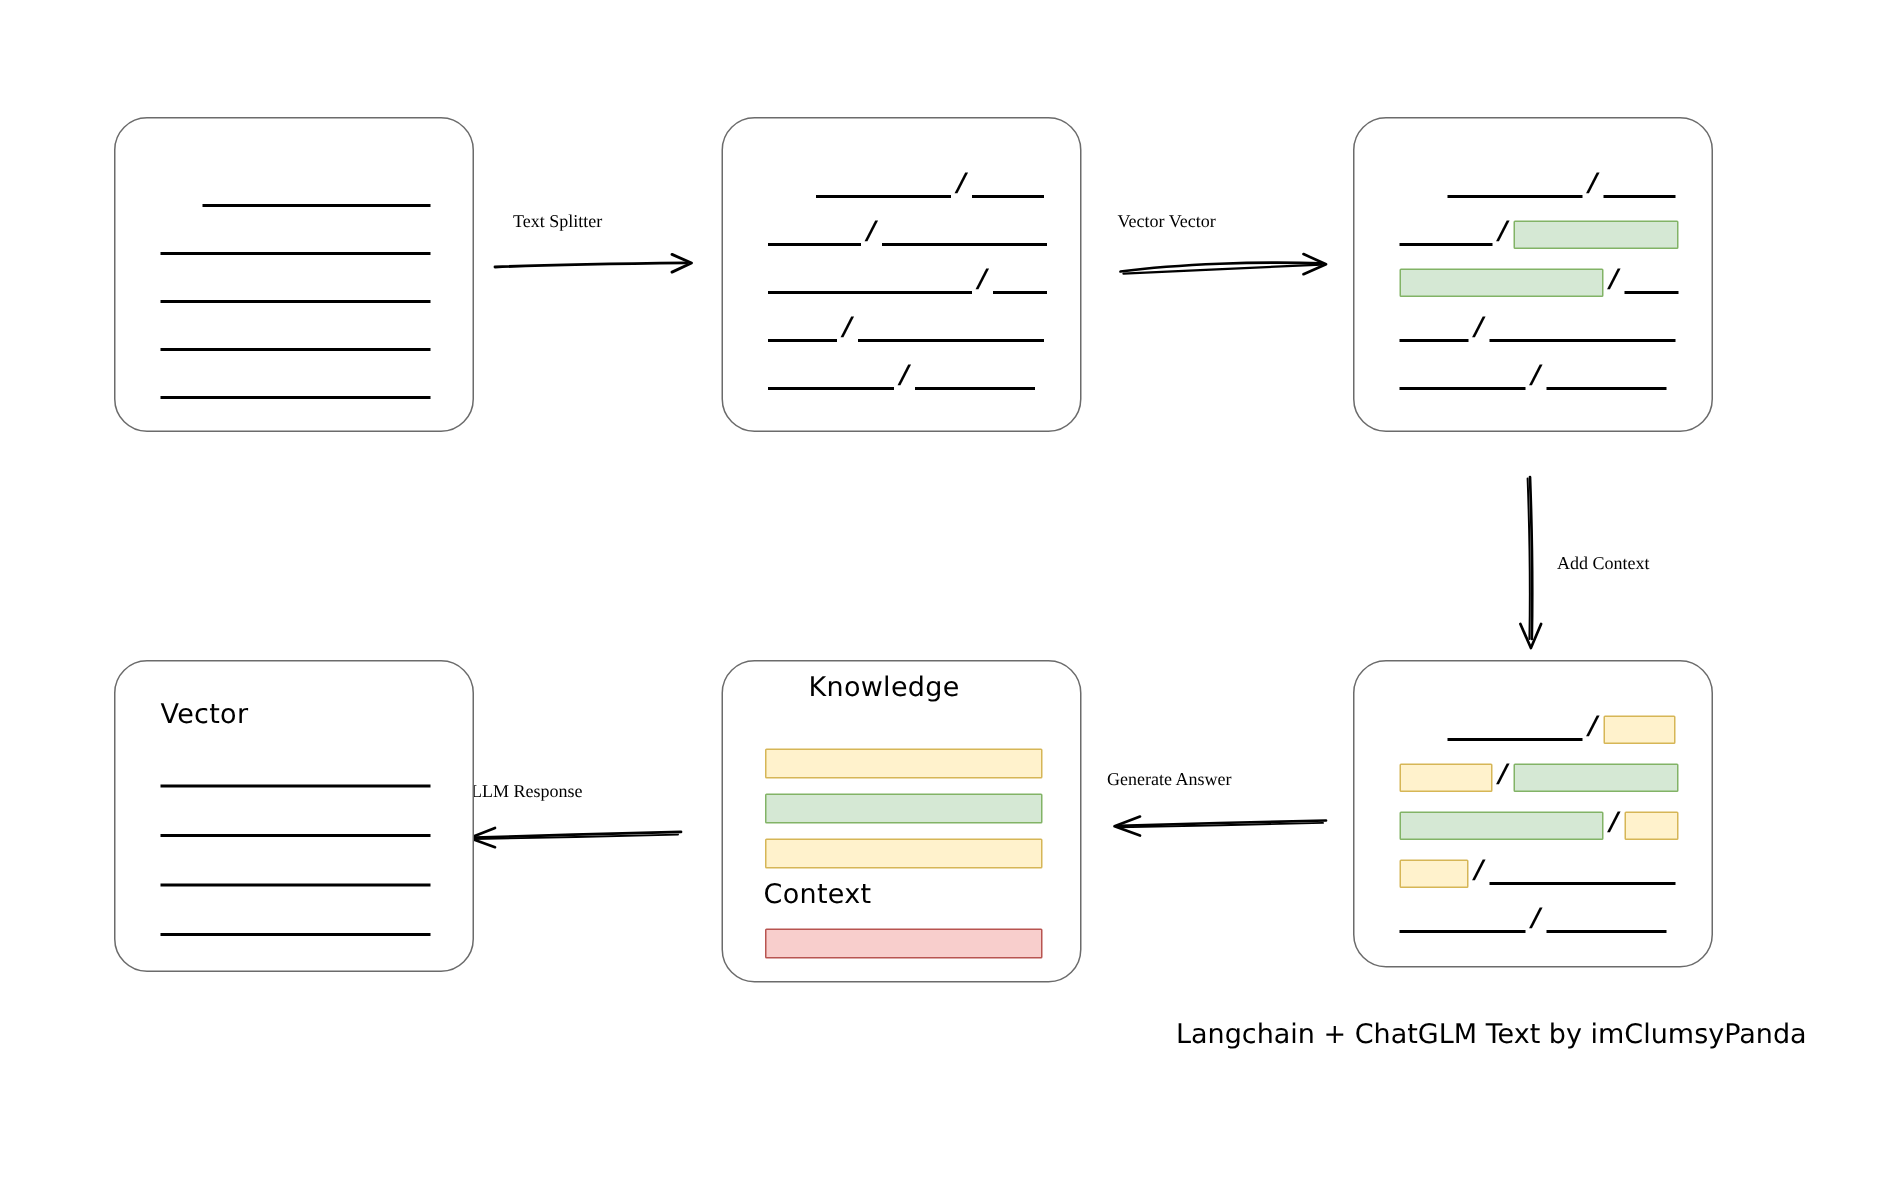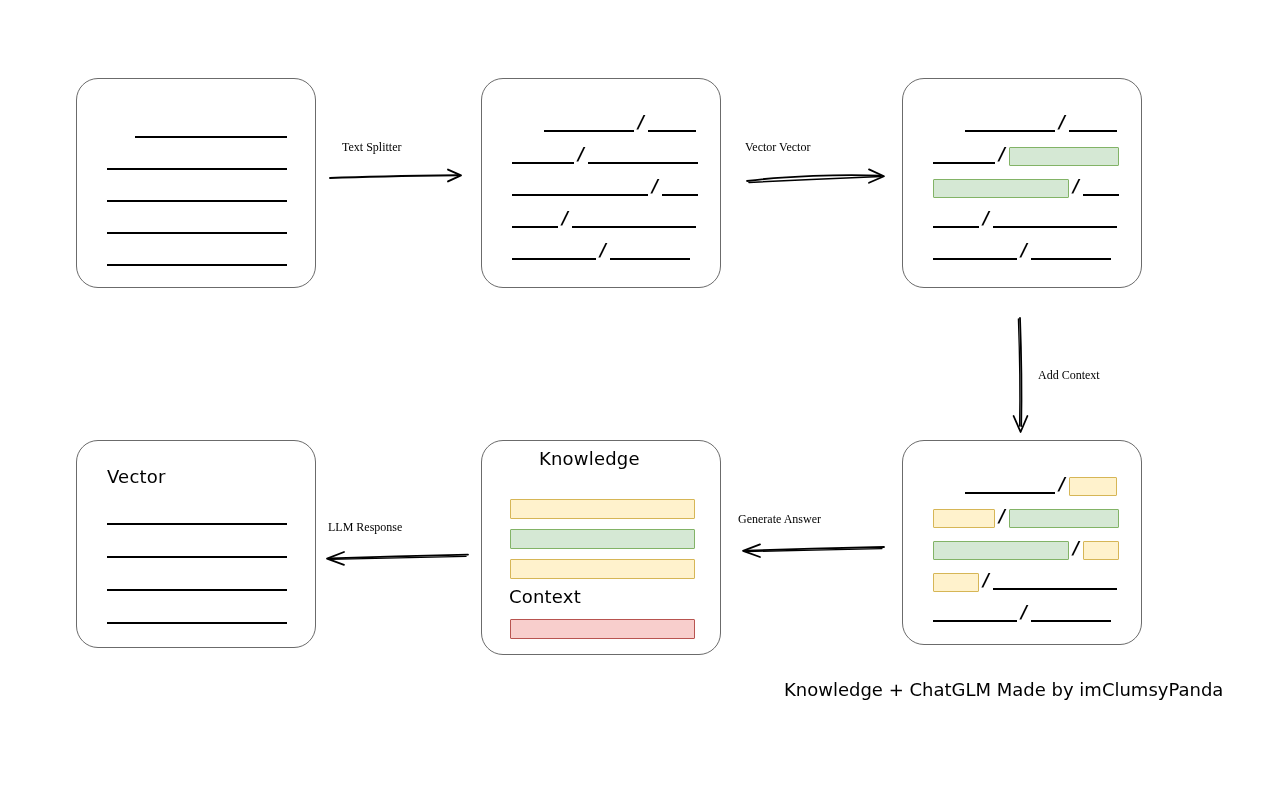--- a/index.html
+++ b/index.html
@@ -259,21 +259,21 @@
 
 <div class="doc-box" style="left:481px; top:440px; width:240px; height:215px;">
   <div class="box-label" style="left:27px; top:7px;margin-left:30px;">Knowledge</div>
   <div class="bar yellow" style="left:28px; top:58px; width:185px;"></div>
   <div class="bar green" style="left:28px; top:88px; width:185px;"></div>
   <div class="bar yellow" style="left:28px; top:118px; width:185px;"></div>
   <div class="box-label" style="left:27px; top:145px;">Context</div>
   <div class="bar red" style="left:28px; top:178px; width:185px;"></div>
 </div>
 
-<div class="arrow-wrap" style="left:322px; top:520px; width:148px; height:48px;text-align:right;">
+<div class="arrow-wrap" style="left:308px; top:520px; width:148px; height:48px;text-align:right;">
   <div class="arrow-label" style="left:6px; top:0px;">LLM Response</div>
   <svg class="arrow-svg" width="148" height="24" viewBox="0 0 148 24" style="left:0; top:26px;">
     <path d="M146,8.6 C108,9.4 48,11 8,12.4" stroke="#000" stroke-width="1.8" fill="none" stroke-linecap="round"></path>
     <path d="M144,10.4 C106,11.4 46,12.6 8,13.4" stroke="#000" stroke-width="1.3" fill="none" stroke-linecap="round"></path>
     <path d="M22,6 L5,12.6 L22,18.8" stroke="#000" stroke-width="1.8" fill="none" stroke-linejoin="round" stroke-linecap="round"></path>
   </svg>
 </div>
 
 <div class="doc-box" style="left:76px; top:440px; width:240px; height:208px;">
   <div class="box-label" style="left:30px; top:25px;">Vector</div>
@@ -285,13 +285,13 @@
       <span class="seg plain" style="width: 180px;"></span>
     </div>
     <div class="line-row" style="top: 131px; padding-left: 30px;">
       <span class="seg plain" style="width: 180px;"></span>
     </div>
     <div class="line-row" style="top: 164px; padding-left: 30px;">
       <span class="seg plain" style="width: 180px;"></span>
     </div>
   </div>
 
-<div class="footer" style="left:784px; top:679px;">Knowledge + ChatGLM Made by imClumsyPanda</div>
+<div class="footer" style="left:784px; top:679px;">Langchain + ChatGLM Text by imClumsyPanda</div>
 
 </body></html>

